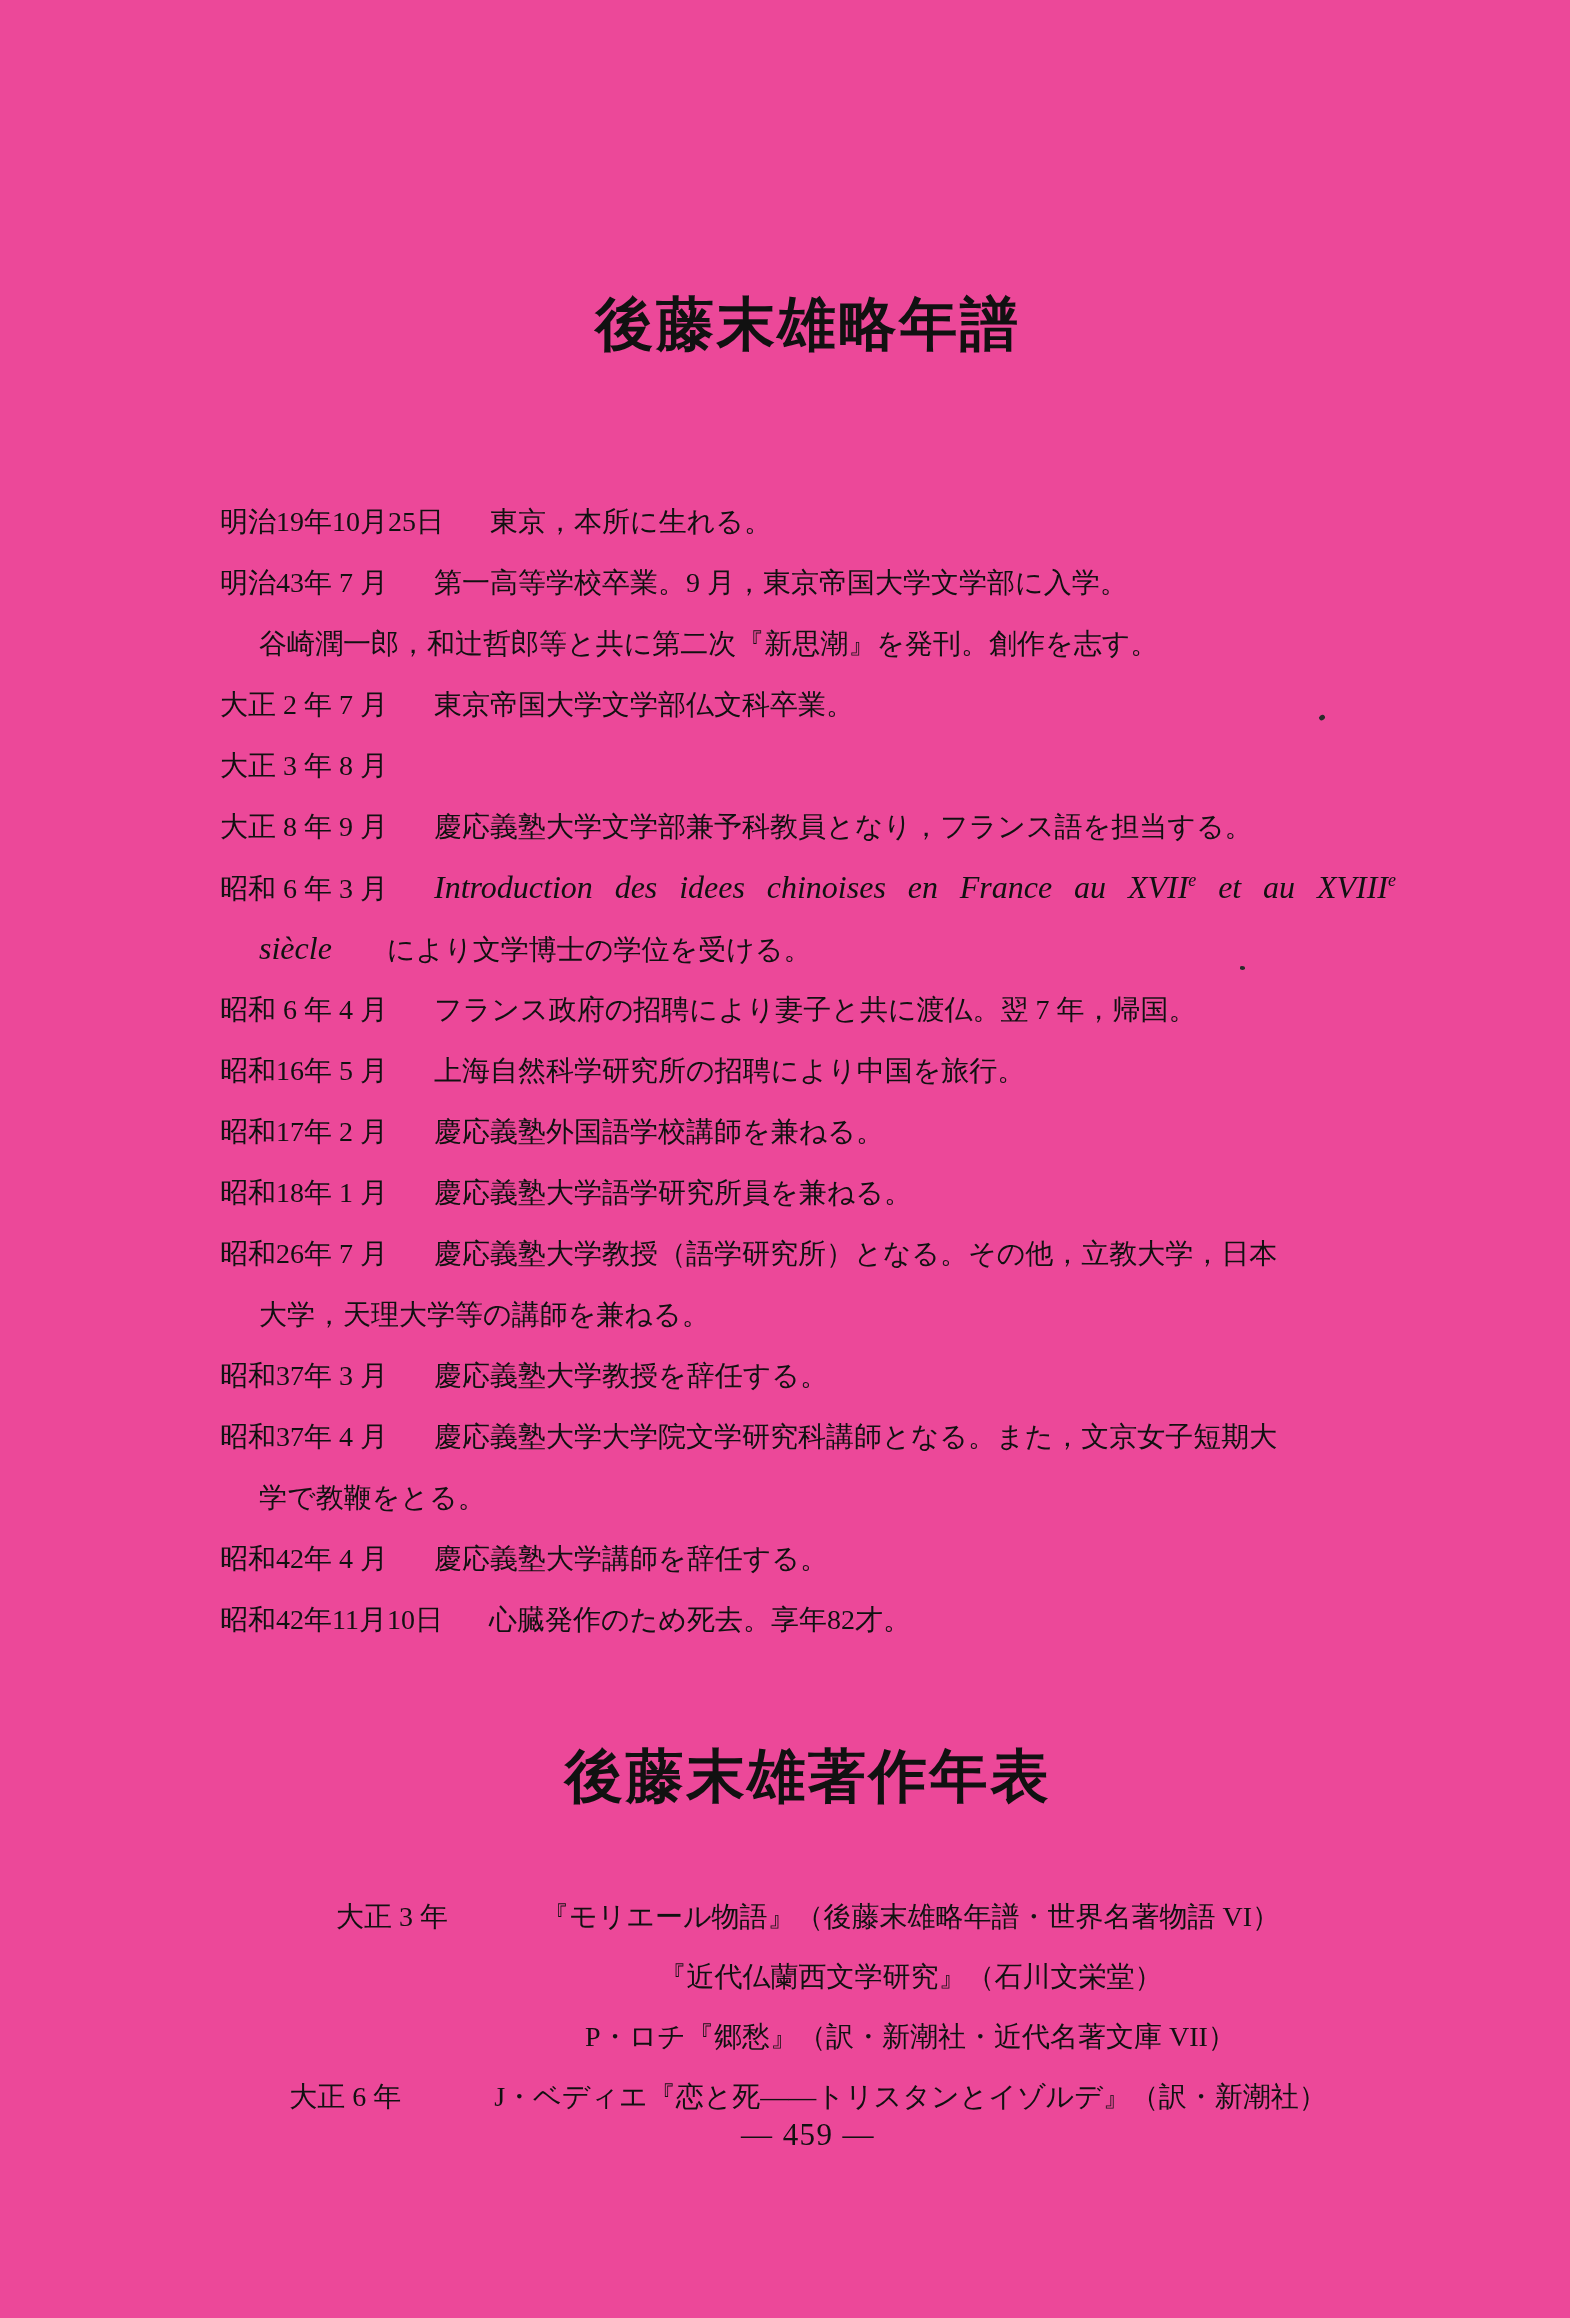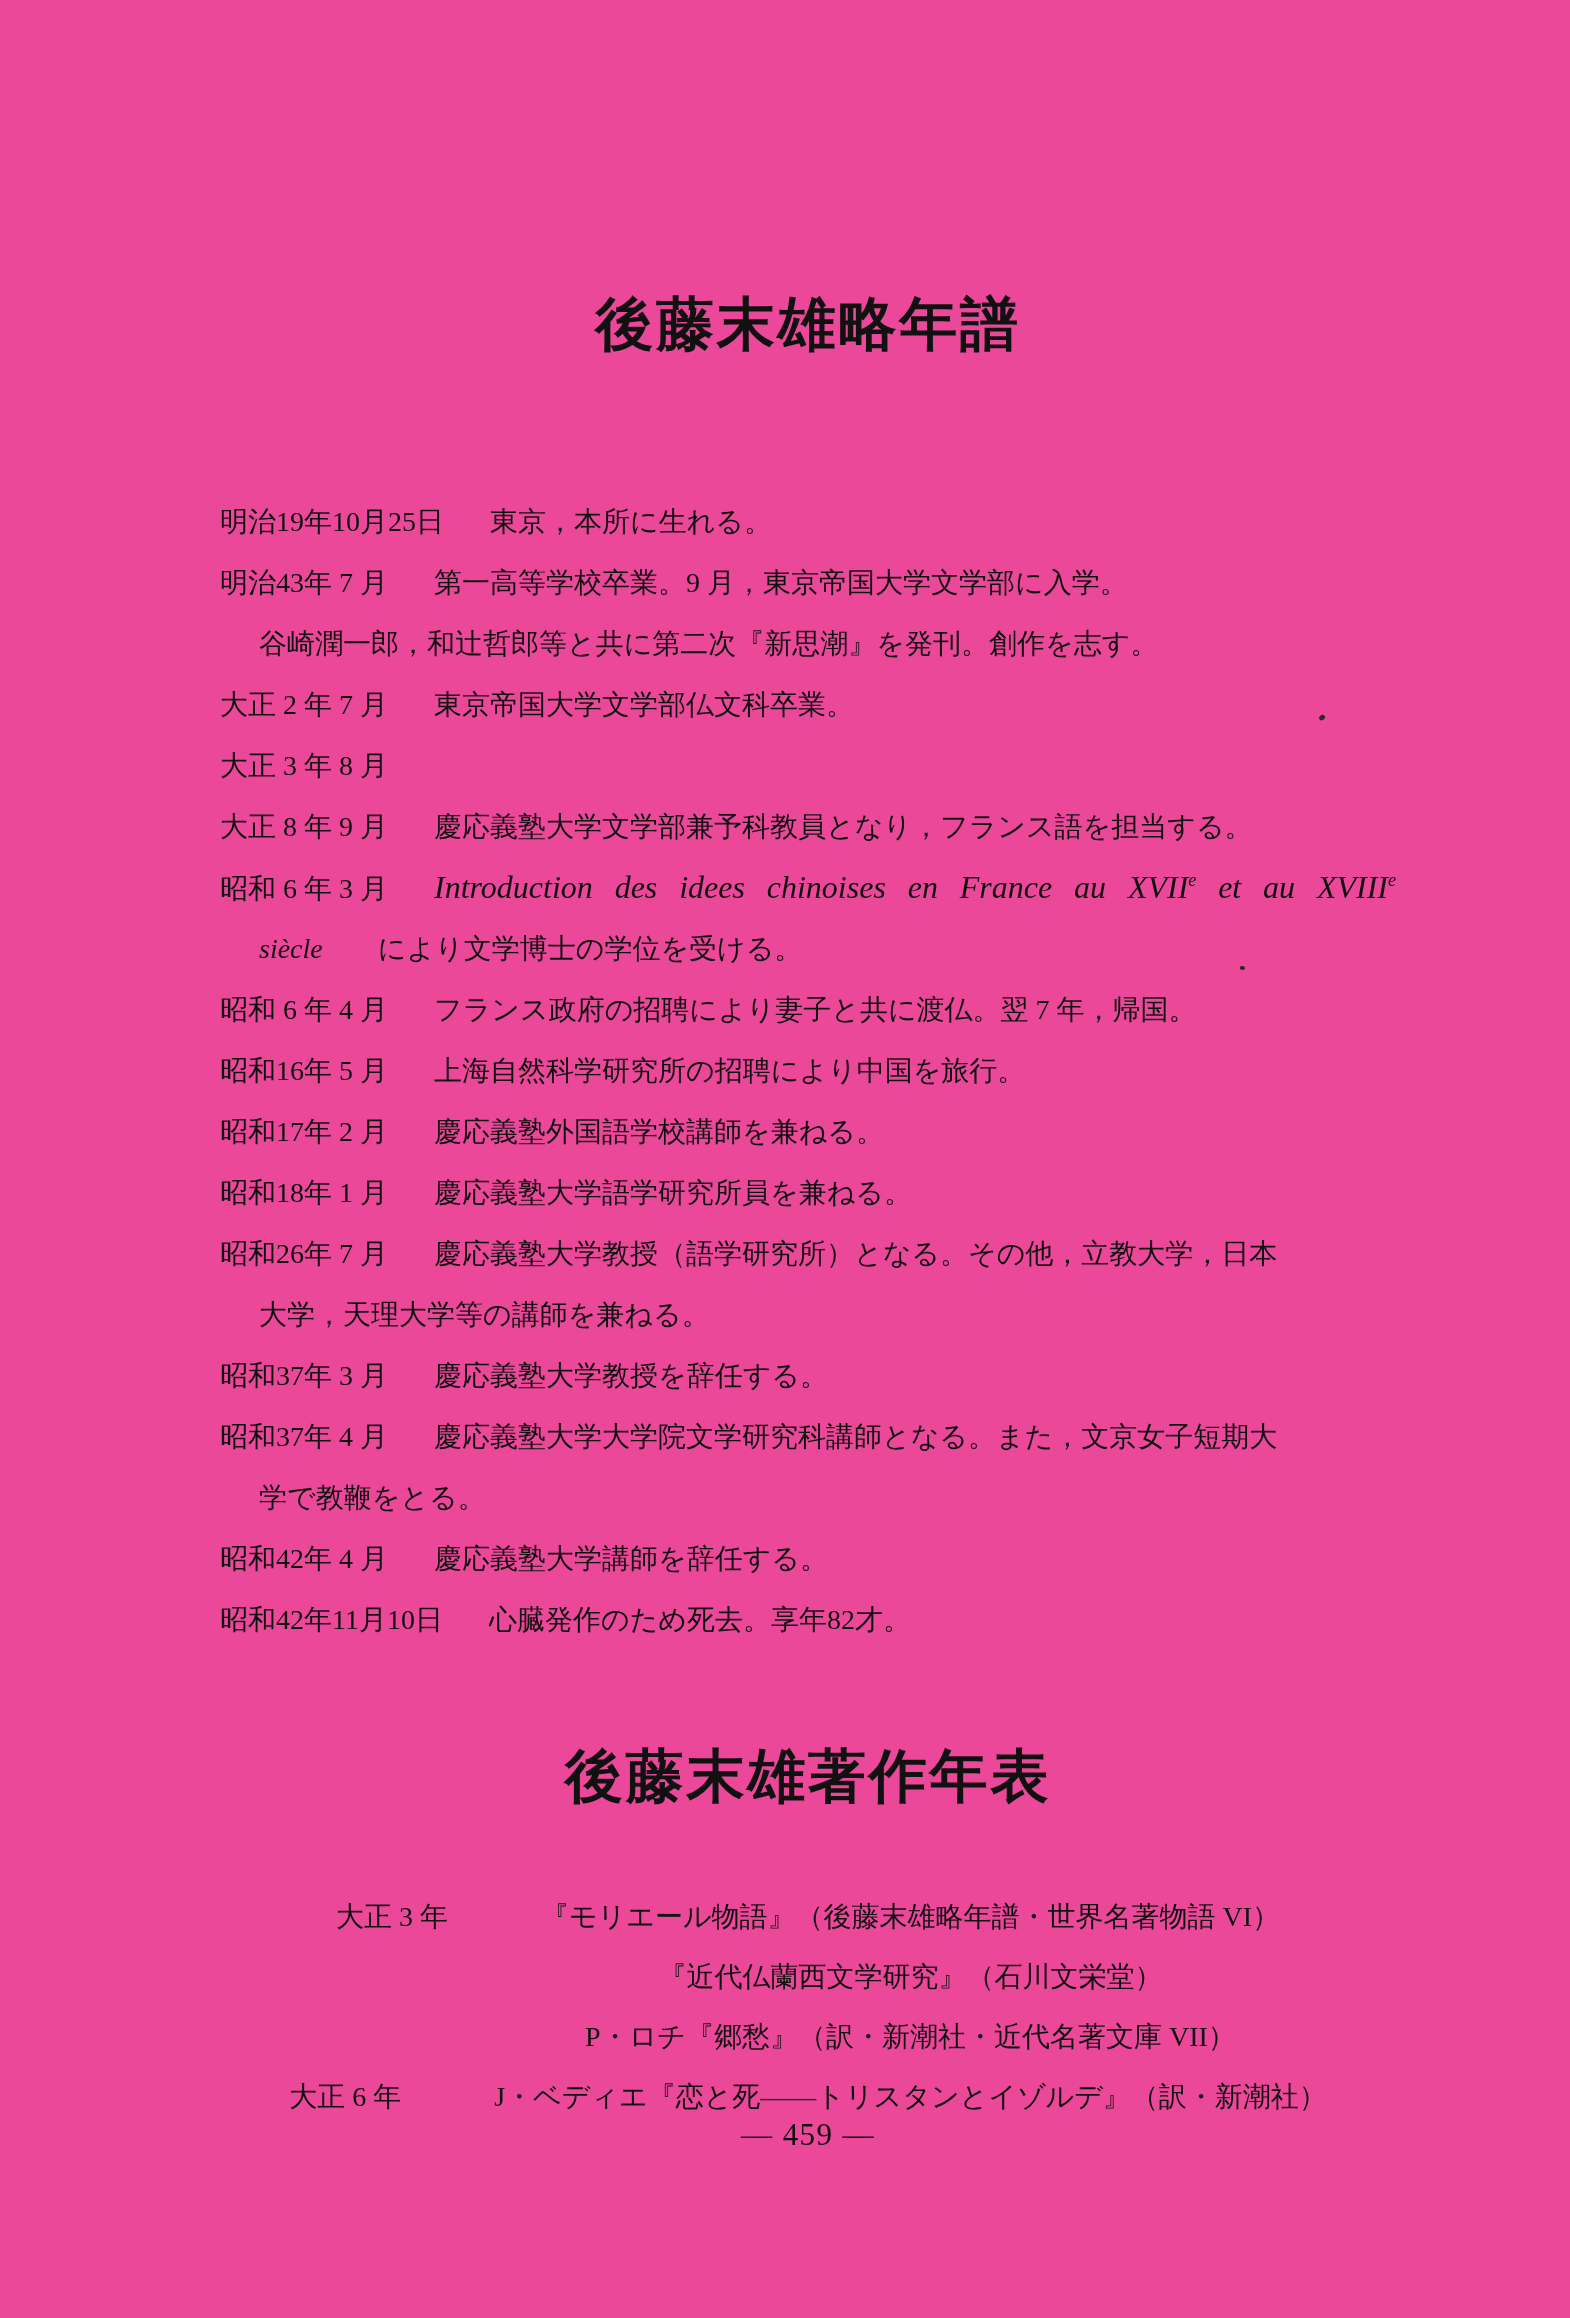--- a/index.html
+++ b/index.html
@@ -72,21 +72,21 @@
     flex: 1 1 auto;
     margin-left: 46px;
     text-align: justify;
     text-align-last: justify;
     font-style: italic;
     font-size: 32px;
     white-space: normal;
   }
   .latin {
     font-style: italic;
-    font-size: 28px;
+    font-size: 32px;
     font-family: Liberation Serif, serif;
   }
   sup.ord {
     font-size: 18px;
     vertical-align: super;
     line-height: 0;
   }
   .cont-after-latin {
     margin-left: 55px;
     font-style: normal;

